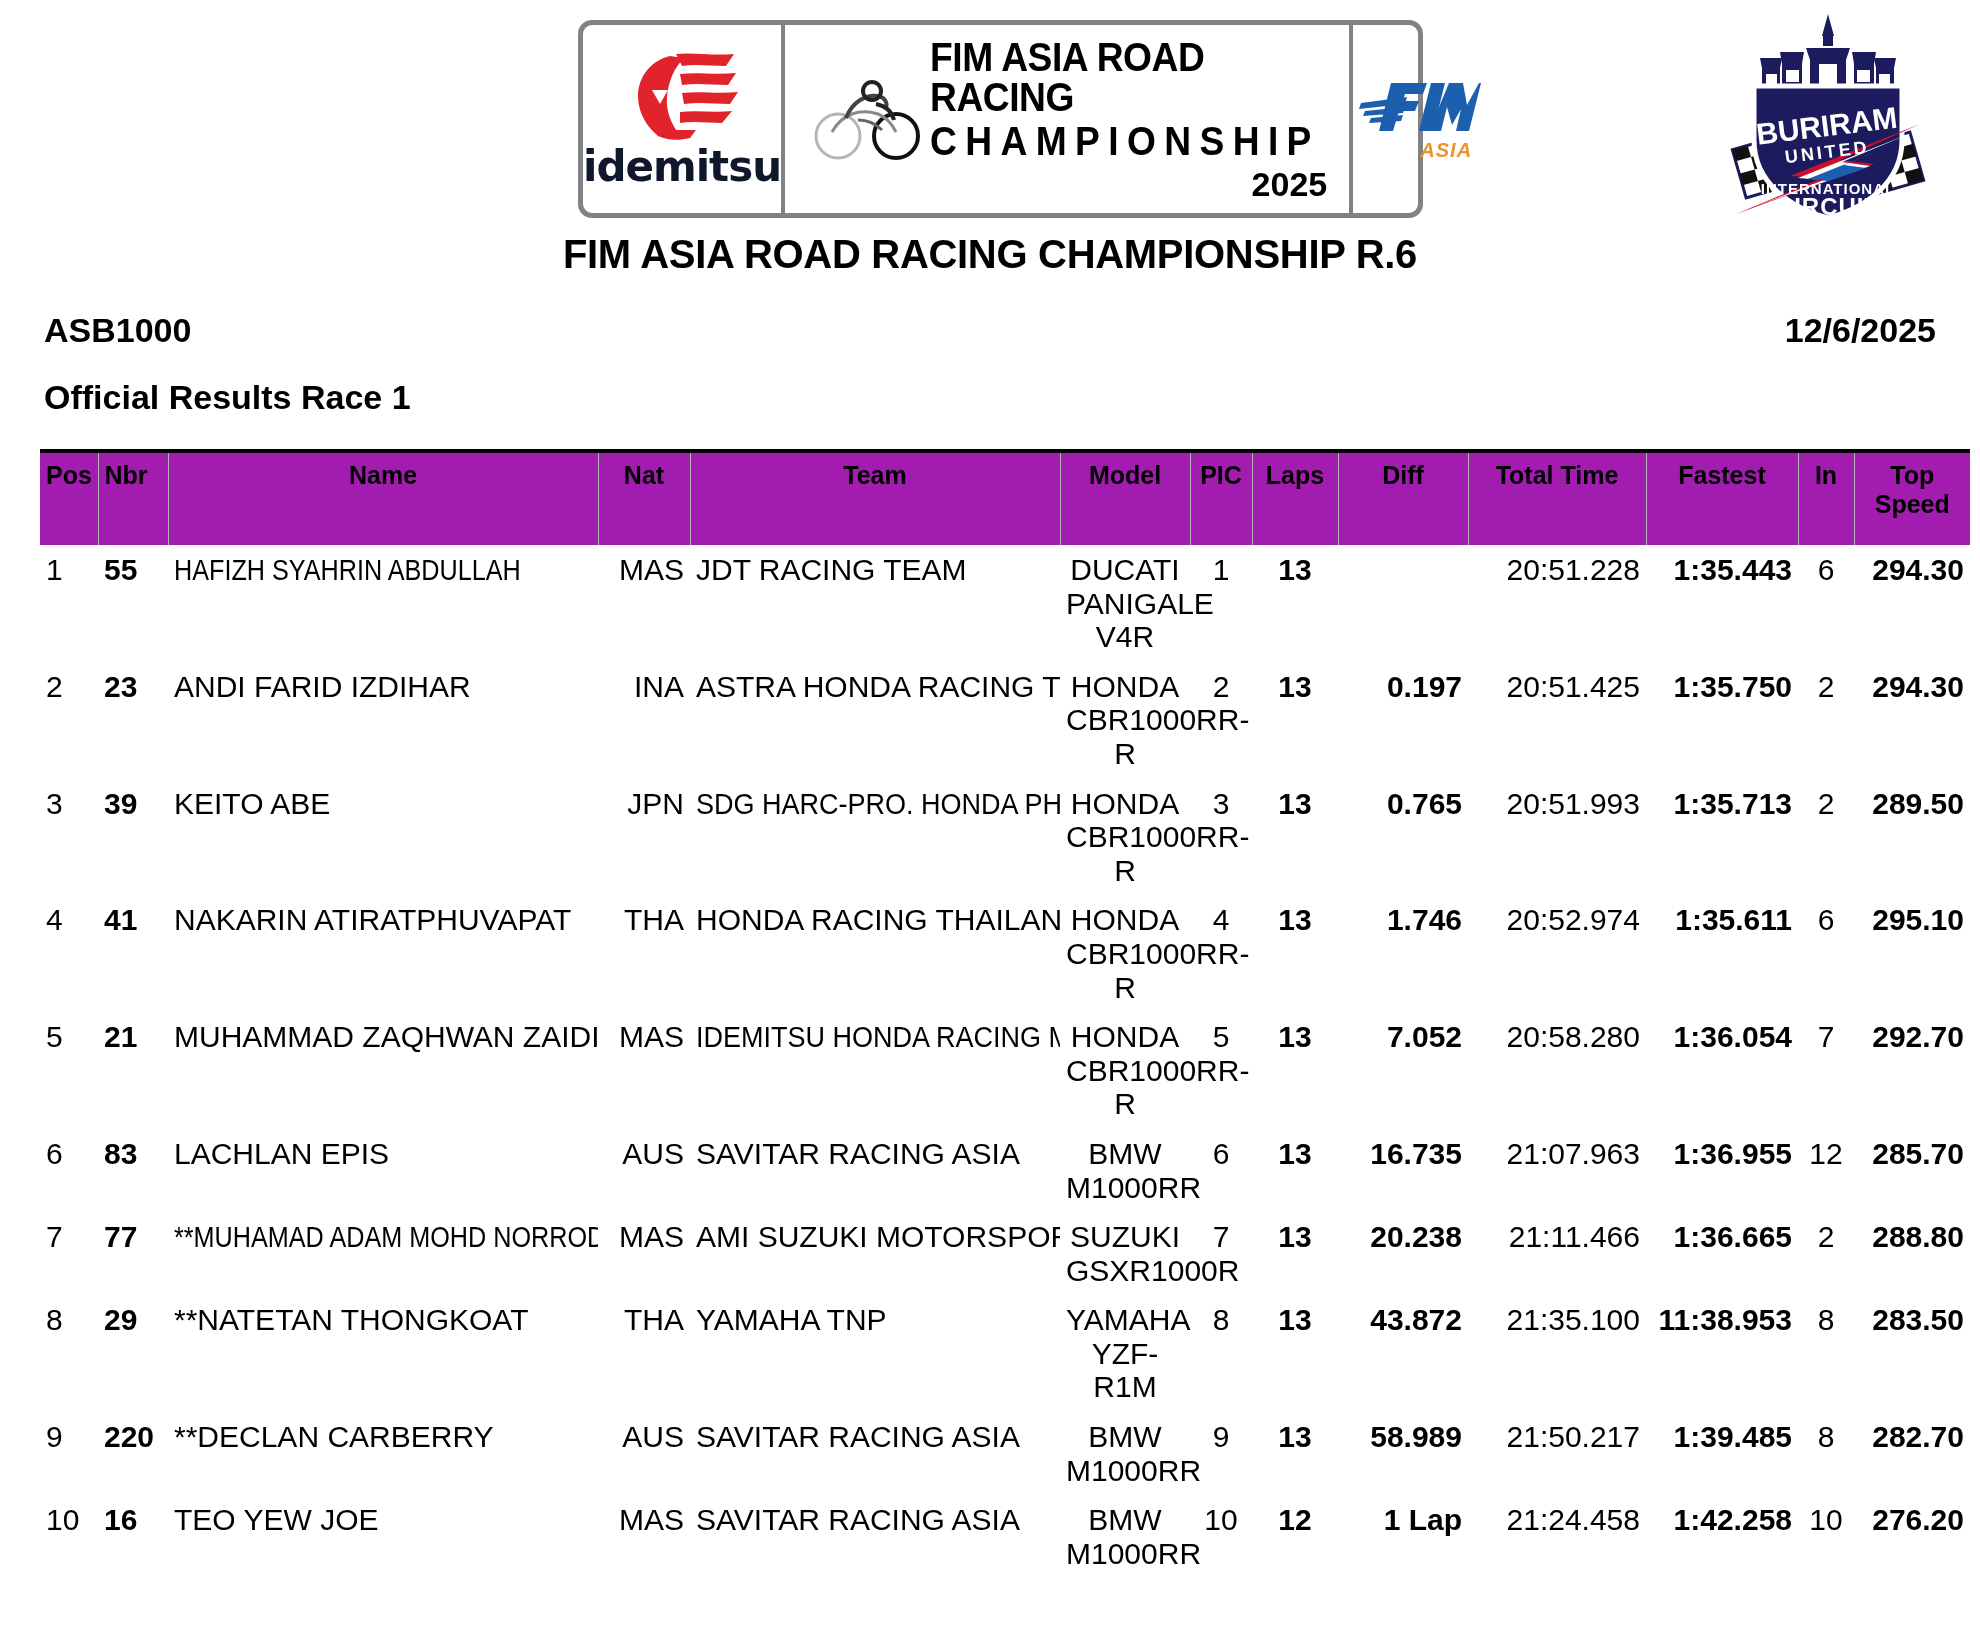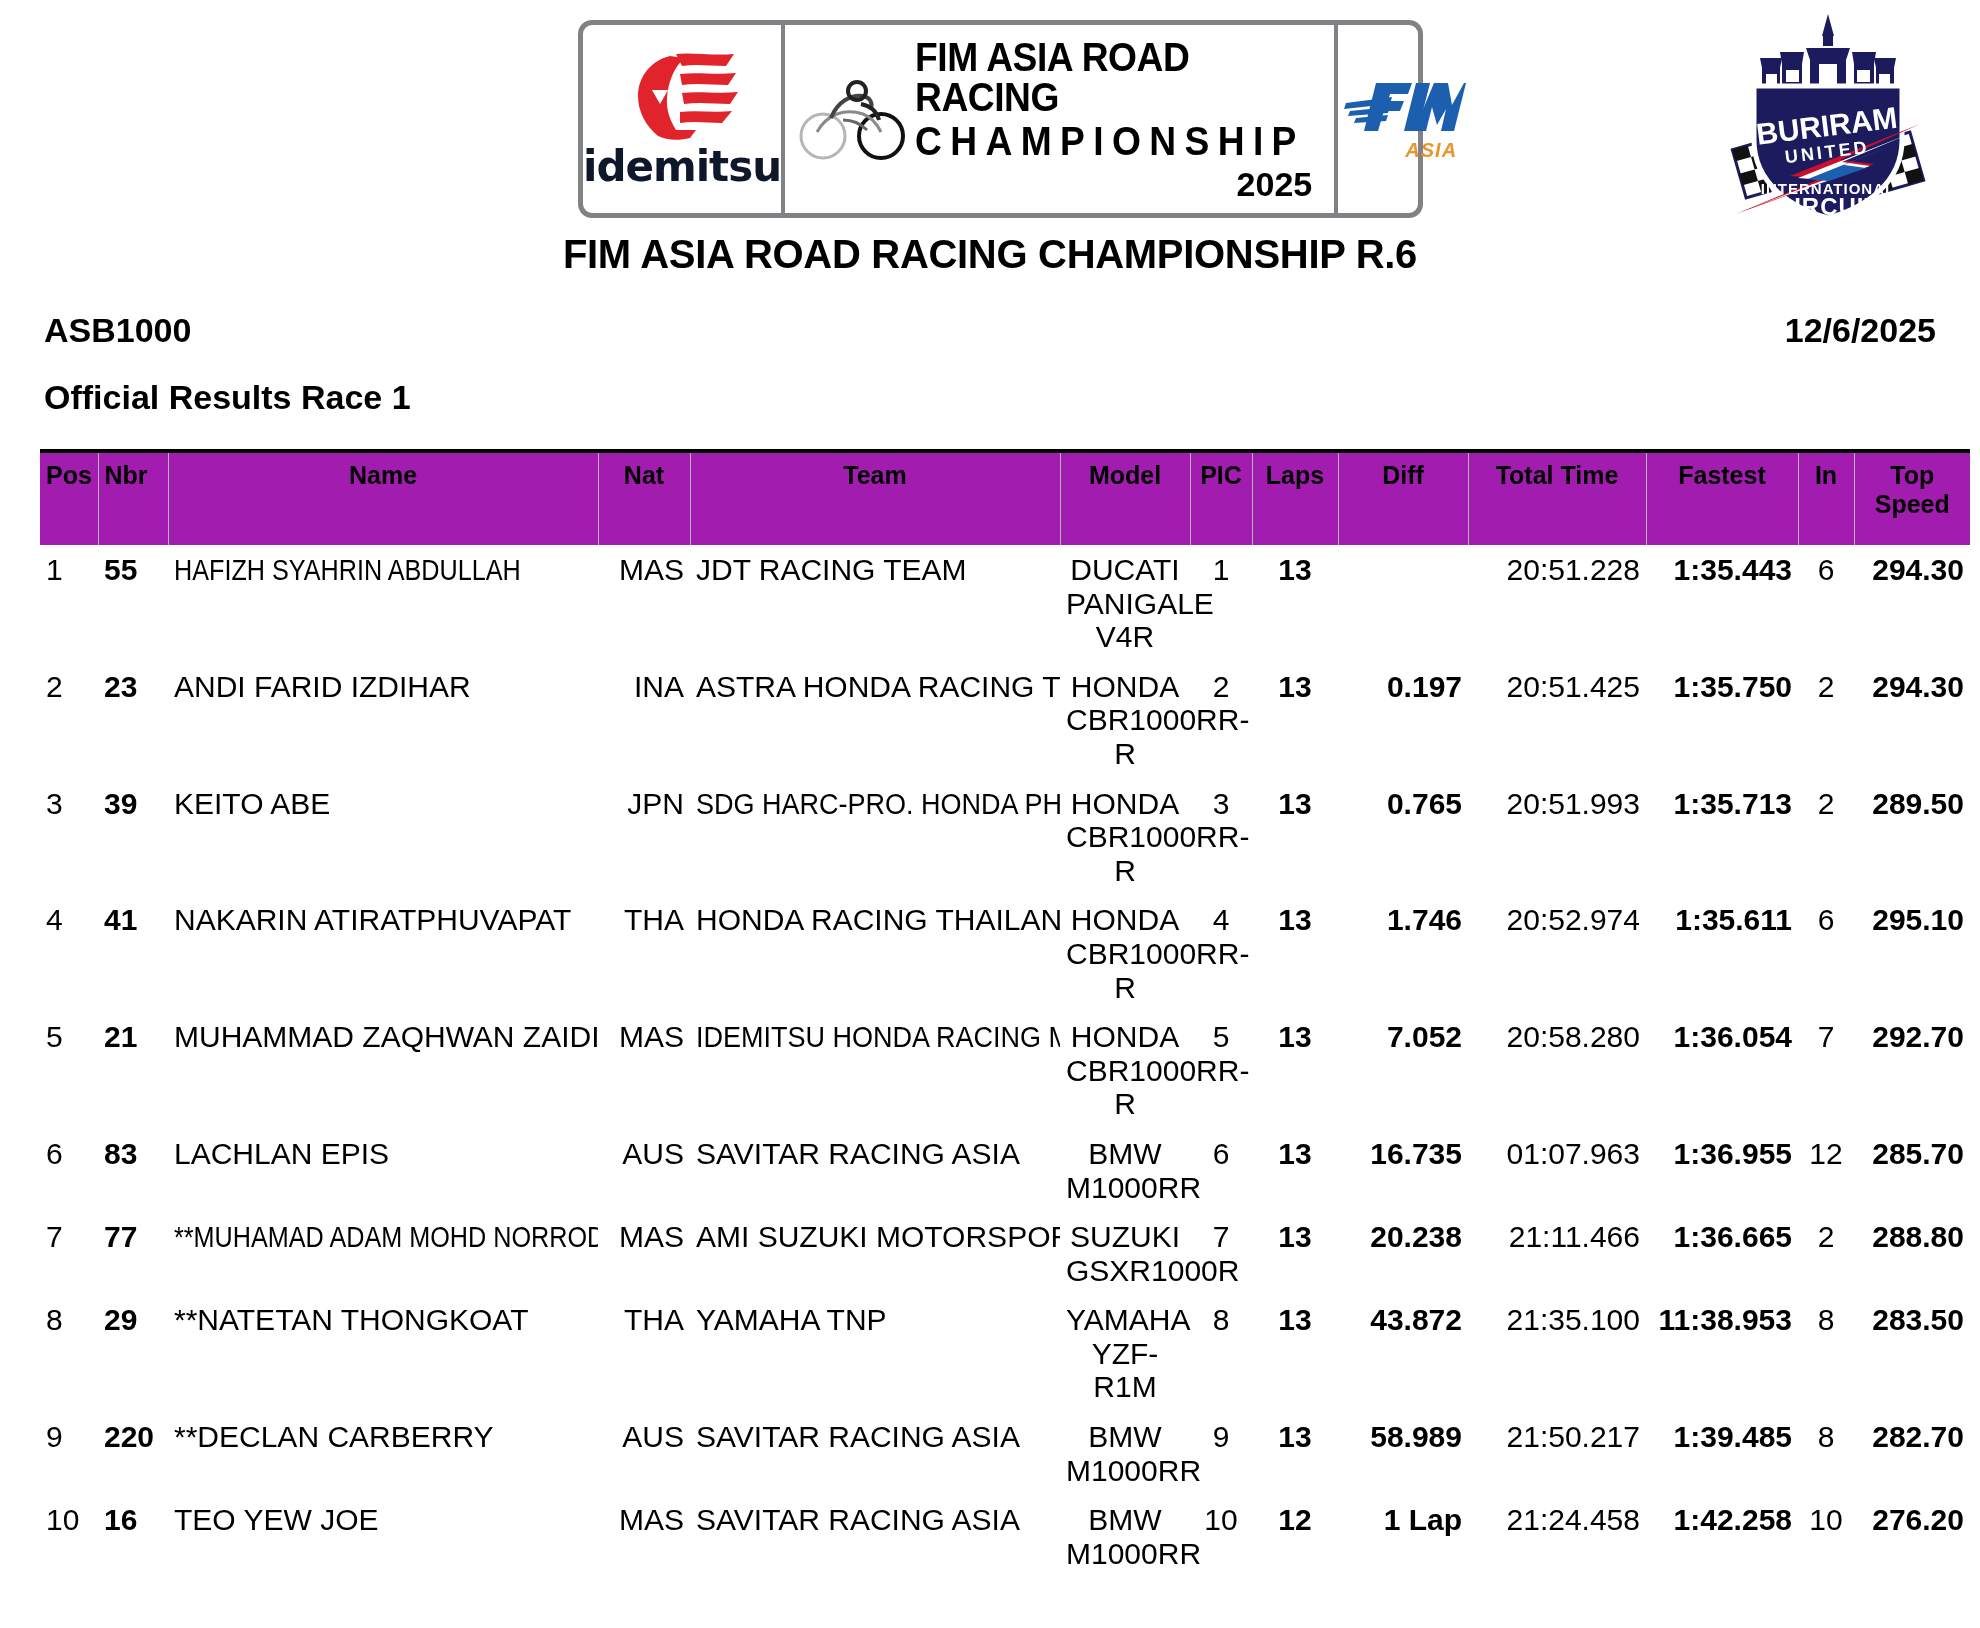--- a/index.html
+++ b/index.html
@@ -17,21 +17,21 @@
   .logo-bar { position: relative; height: 230px; }
 
   .sponsor-box {
     position: absolute; left: 578px; top: 20px;
     width: 845px; height: 198px;
     border: 5px solid #808285; border-radius: 14px;
     background: #fff; display: flex; align-items: stretch;
   }
   .sponsor-cell { display: flex; align-items: center; justify-content: center; }
   .cell-idemitsu { width: 335px; flex-direction: column; gap: 4px; }
-  .cell-farrc    { flex: 1; border-left: 4px solid #808285; padding-left: 12px;}
+  .cell-farrc    { flex: 1; border-left: 4px solid #808285; padding-left: 27px;}
   .cell-fim      { width: 180px; border-left: 4px solid #808285; flex-direction: column;}
 
   .idemitsu-mark { width: 120px; height: 92px; }
   .idemitsu-word {
     font-size: 42px; font-weight: 700; color: #0f172a;
     letter-spacing: -1px; font-family: "DejaVu Sans", sans-serif;
     line-height: 1;
   }
   .farrc-inner { display: flex; align-items: center; gap: 10px; width: 100%; }
   .rider-mark { width: 108px; height: 90px; flex: none; }
@@ -366,21 +366,21 @@
           <tr class="data-row">
     <td class="al">6</td>
     <td class="al bold">83</td>
     <td class="al clip"><span class="">LACHLAN EPIS</span></td>
     <td class="nat-cell">AUS</td>
     <td class="al team-cell clip"><span class="">SAVITAR RACING ASIA</span></td>
     <td class="model-cell">BMW<br>M1000RR</td>
     <td class="ac">6</td>
     <td class="ac bold">13</td>
     <td class="ar bold">16.735</td>
-    <td class="ar ">01:07.963</td>
+    <td class="ar ">21:07.963</td>
     <td class="ar bold">1:36.955</td>
     <td class="ac">12</td>
     <td class="ar bold">285.70</td>
   </tr>
           <tr class="data-row">
     <td class="al">7</td>
     <td class="al bold">77</td>
     <td class="al clip"><span class="squeeze">**MUHAMAD ADAM MOHD NORRODIN</span></td>
     <td class="nat-cell">MAS</td>
     <td class="al team-cell clip"><span class="">AMI SUZUKI MOTORSPORT</span></td>

